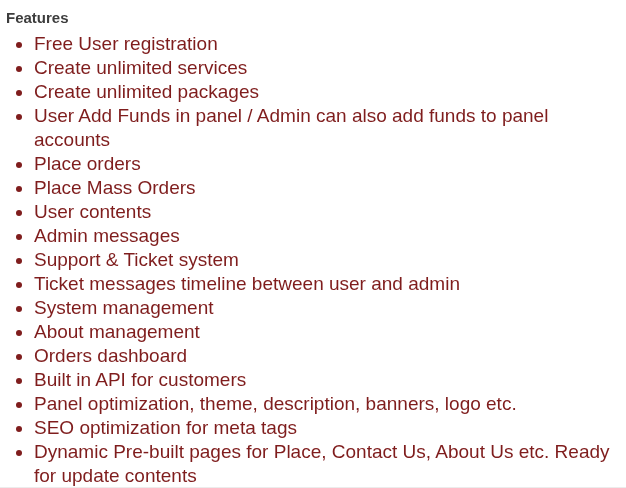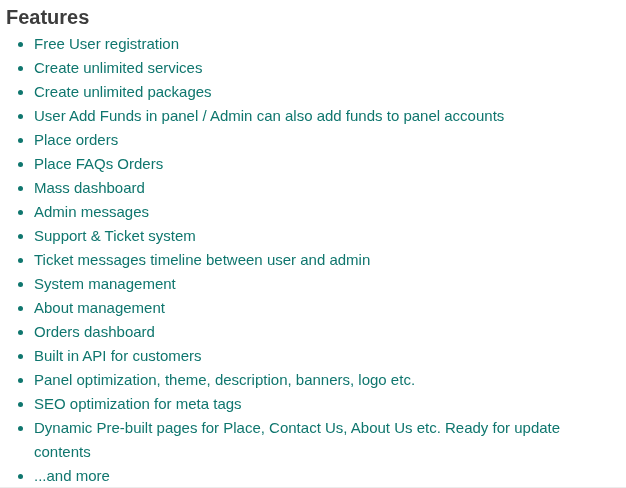--- a/index.html
+++ b/index.html
@@ -13,50 +13,50 @@
       height: 488px;
       background: #ffffff;
       font-family: "Liberation Sans", sans-serif;
       overflow: hidden;
       border-bottom: 1px solid #ececec;
       position: relative;
     }
     .features-heading {
       margin: 0;
       padding: 9px 0 0 6px;
-      font-size: 20px;
+      font-size: 15px;
       line-height: 17px;
       font-weight: bold;
       color: #3d3d3d;
     }
     .features-list {
       margin: 6px 0 0 0;
       padding: 0 0 0 34px;
       list-style: disc outside;
     }
     .features-list li {
       max-width: 580px;
-      font-size: 15px;
+      font-size: 19px;
       line-height: 24px;
-      color: #0f766e;
+      color: #7f1d1d;
     }
   </style>
 </head>
 <body>
 
 <div class="page">
   <h4 class="features-heading">Features</h4>
   <ul class="features-list">
     <li>Free User registration</li>
     <li>Create unlimited services</li>
     <li>Create unlimited packages</li>
     <li>User Add Funds in panel / Admin can also add funds to panel accounts</li>
     <li>Place orders</li>
-    <li>Place FAQs Orders</li>
-    <li>Mass dashboard</li>
+    <li>Place Mass Orders</li>
+    <li>User contents</li>
     <li>Admin messages</li>
     <li>Support &amp; Ticket system</li>
     <li>Ticket messages timeline between user and admin</li>
     <li>System management</li>
     <li>About management</li>
     <li>Orders dashboard</li>
     <li>Built in API for customers</li>
     <li>Panel optimization, theme, description, banners, logo etc.</li>
     <li>SEO optimization for meta tags</li>
     <li>Dynamic Pre-built pages for Place, Contact Us, About Us etc. Ready for update contents</li>

